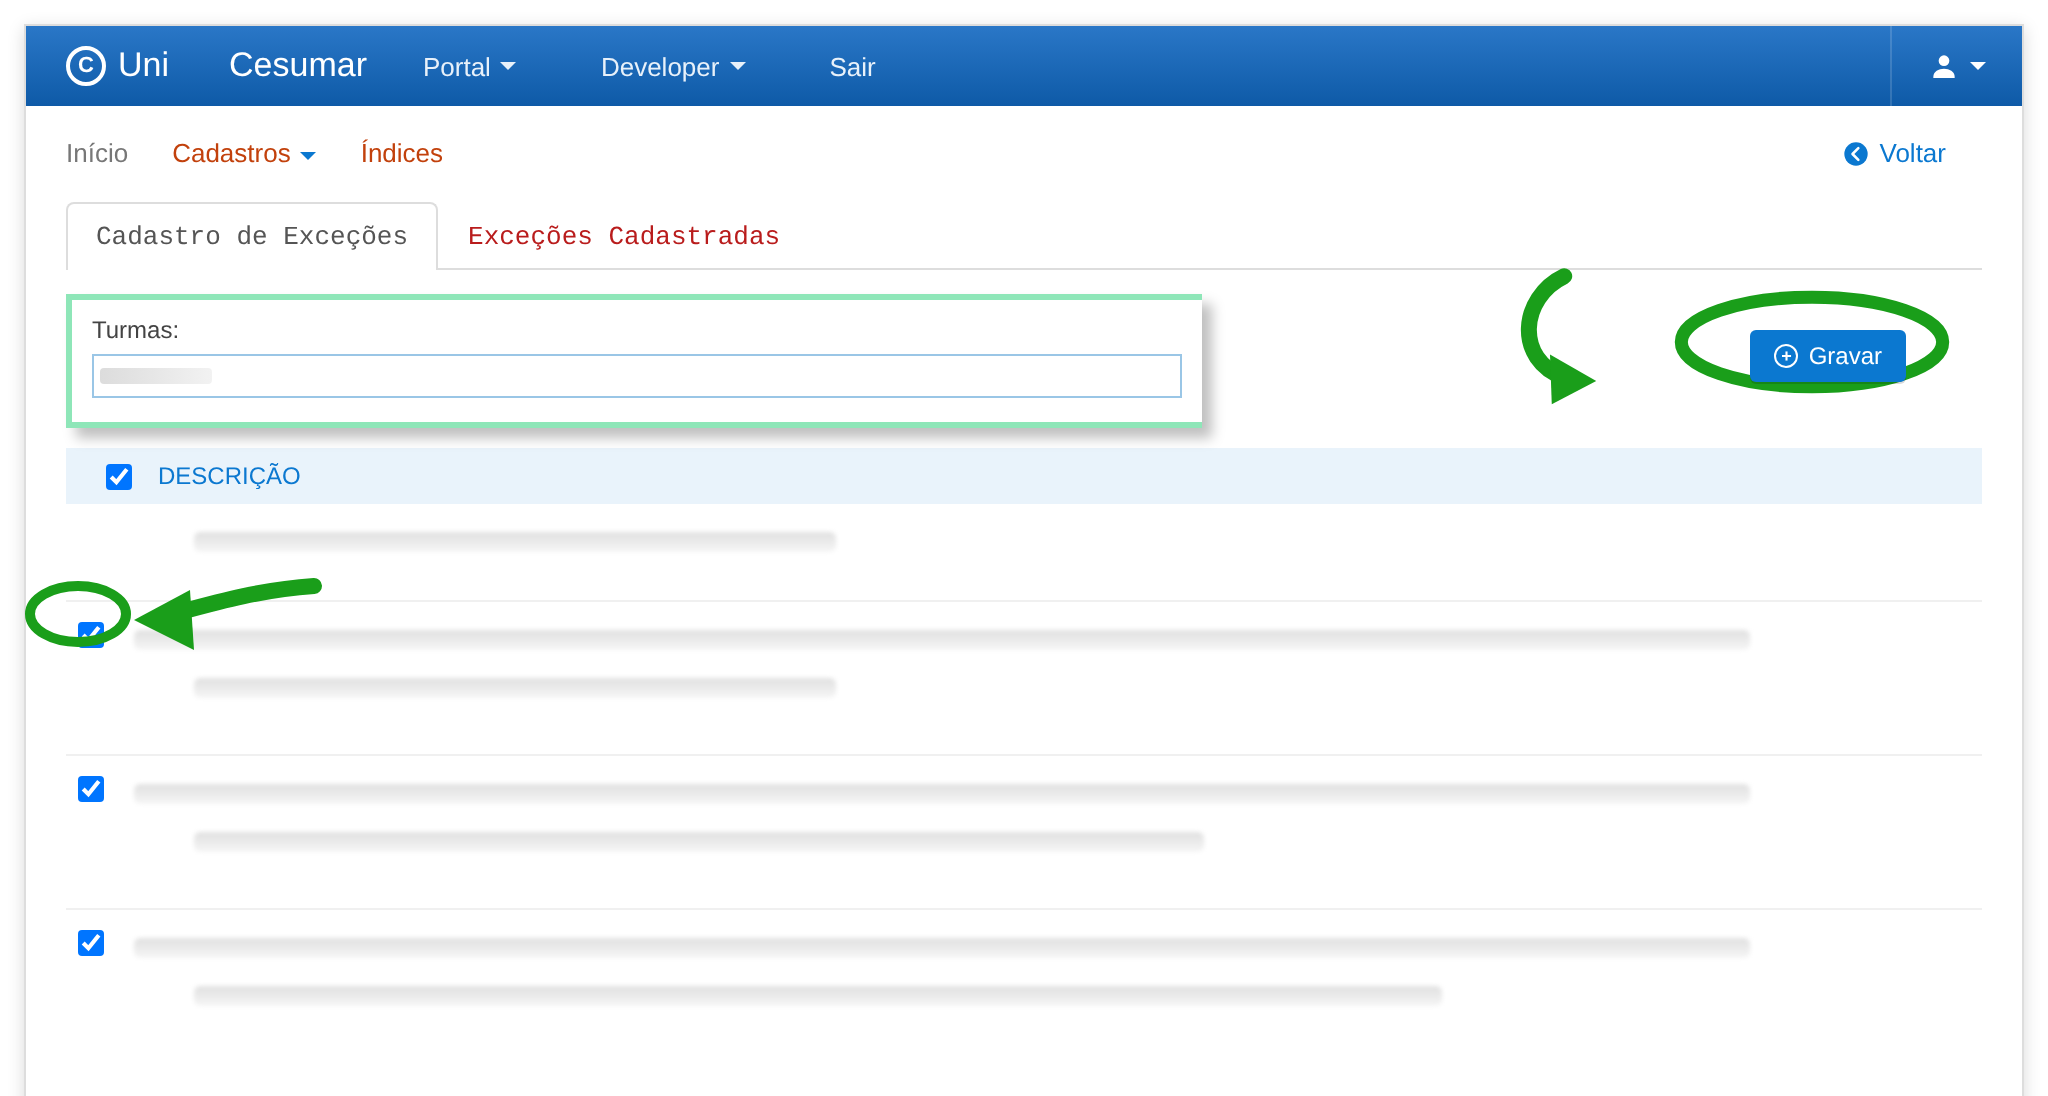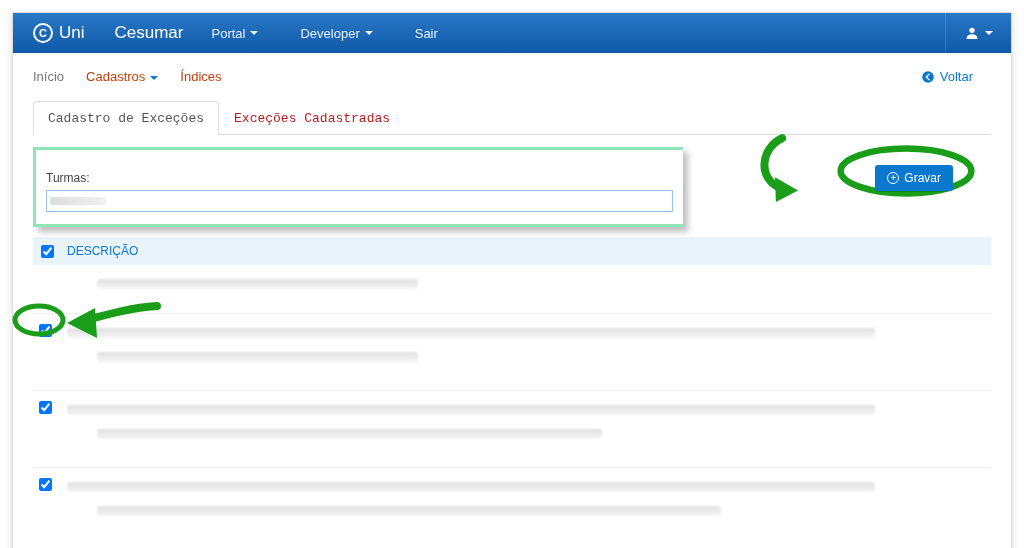--- a/index.html
+++ b/index.html
@@ -133,22 +133,22 @@
     background: #fff;
     color: #555;
   }
   
   .turmas-box {
     margin-top: 12px;
     border-top: 3px solid #8ee6b8;
     border-left: 3px solid #8ee6b8;
     border-bottom: 3px solid #8ee6b8;
     background: #fff;
-    padding: 21px 10px 12px 10px;
-    width: 650px;
+    padding: 8px 10px 12px 10px;
+    width: 568px;
     box-shadow: 5px 5px 6px rgba(0,0,0,0.25);
     position: relative;
   }
   .turmas-label {
     font-size: 12px;
     color: #444;
     margin-bottom: 5px;
   }
   .turmas-field {
     width: 100%;
@@ -210,21 +210,21 @@
     pointer-events: none;
   }
   
   .tbl-header {
     display: flex;
     align-items: center;
     background: #e9f3fb;
     margin-top: 10px;
     font-size: 12px;
     color: #0b78d0;
-    padding: 7px 0;
+    padding: 7px 12px;
   }
   .th-check { width: 28px; display:flex; justify-content:center; }
   .th-desc { flex: 0 0 430px; padding-left: 6px; }
   .th-form { flex: 1; padding-left: 6px; }
   
   .rows { }
   .row {
     border-bottom: 1px solid #f0f0f0;
     padding: 8px 6px 22px 6px;
     display: flex;

